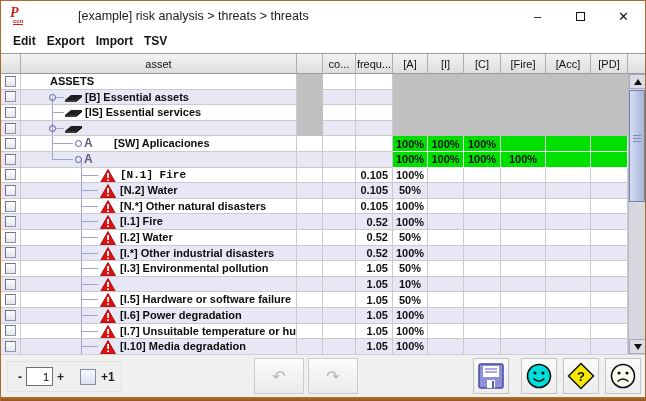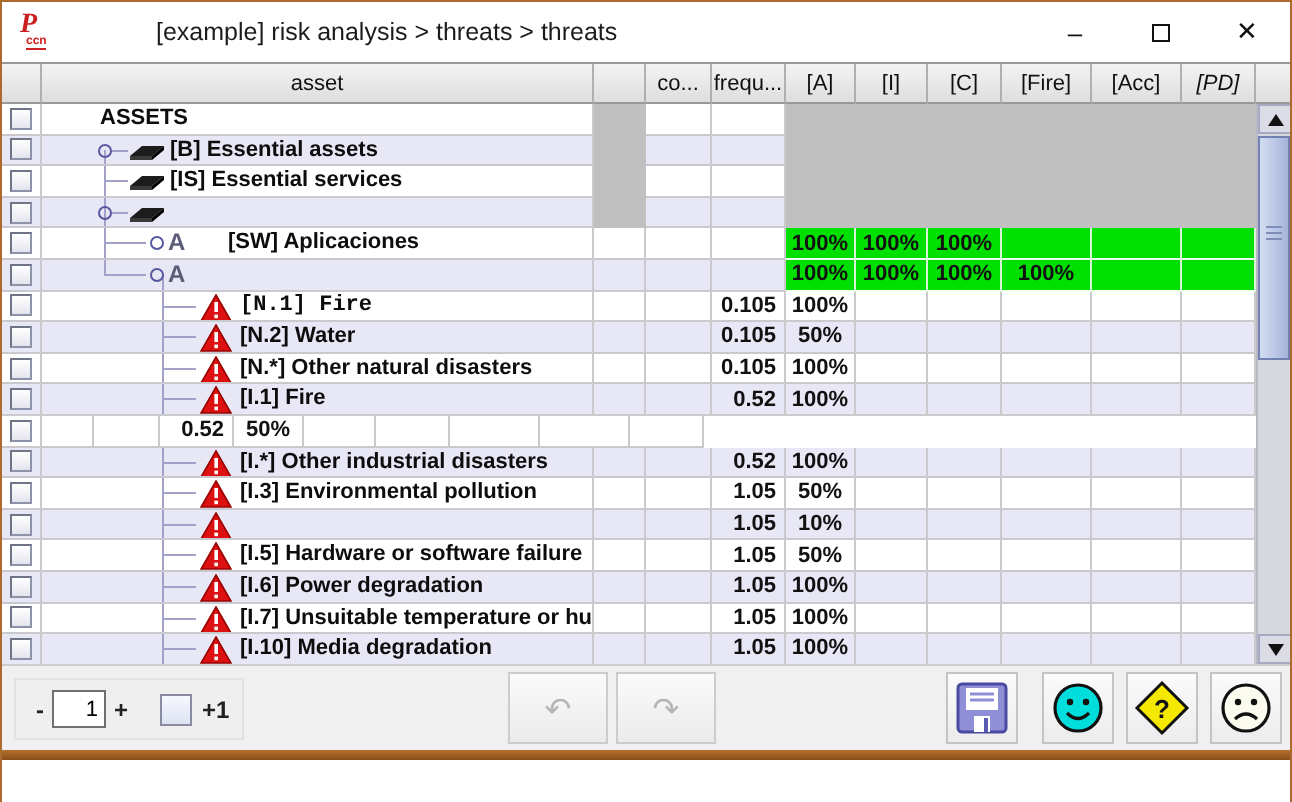--- a/index.html
+++ b/index.html
@@ -40,21 +40,21 @@
     overflow:hidden;white-space:nowrap;background:transparent;}
   .c-check{width:20px;}
   .c-asset{width:276px;position:relative;justify-content:flex-start;}
   .c-gap{width:26px;}
   .c-co{width:33px;}
   .c-freq{width:37px;justify-content:flex-end;padding-right:4px;}
   .c-a{width:35px;}.c-i{width:36px;}.c-c{width:37px;}
   .c-auth{width:45px;}.c-acc{width:45px;}.c-pd{width:37px;}
   .h-check{width:20px;}.h-asset{width:276px;}.h-gap{width:26px;}.h-co{width:33px;}
   .h-freq{width:37px;}.h-a{width:35px;}.h-i{width:36px;}.h-c{width:37px;}
-  .h-auth{width:45px;}.h-acc{width:45px;}.h-pd{width:37px;font-style:italic;}.h-sb{width:17px;border-right:none;}
+  .h-auth{width:45px;}.h-acc{width:45px;}.h-pd{width:37px;}.h-sb{width:17px;border-right:none;}
   .cell.gray{background:var(--disabled_gray,#c0c0c0);border-right-color:var(--disabled_gray,#c0c0c0);border-bottom-color:var(--disabled_gray,#c0c0c0);}
   .cell.green{background:var(--green,#00e000);border-right-color:#d9f5d9;border-bottom-color:#f4fff4;}
   .cb{width:11px;height:11px;background:linear-gradient(#ffffff,#e4e4ee);border:1px solid #8d93a8;border-top-color:#6f7488;border-left-color:#6f7488;}
   
   .vline{position:absolute;width:1px;background:#a2a2c8;}
   .vline.full{top:0;bottom:0;}
   .vline.tm{top:0;height:50%;}
   .vline.mb{top:50%;bottom:0;}
   .branch{position:absolute;height:1px;top:7px;background:#a2a2c8;}
   .handle{position:absolute;width:7px;height:7px;top:4px;border:1.5px solid #5858a0;border-radius:50%;background:transparent;}
@@ -105,20 +105,26 @@
         </div>
       <div class="winbtn">
           <span class="maxbox"></span>
         </div>
       <div class="winbtn">
           <span>✕</span>
         </div>
     </div>
   </div>
 
+  <div class="menubar">
+    <span class="menuitem">Edit</span>
+    <span class="menuitem">Export</span>
+    <span class="menuitem">Import</span>
+    <span class="menuitem">TSV</span>
+  </div>
 
   <div class="table">
     <div class="hrow" id="hrow">
         <div class="hcell h-check"></div>
         <div class="hcell h-asset">asset</div>
         <div class="hcell h-gap"></div>
         <div class="hcell h-co">co...</div>
         <div class="hcell h-freq">frequ...</div>
         <div class="hcell h-a">[A]</div>
         <div class="hcell h-i">[I]</div>
@@ -354,20 +360,30 @@
           <div class="cell c-a">100%</div>
           <div class="cell c-i"></div>
           <div class="cell c-c"></div>
           <div class="cell c-auth"></div>
           <div class="cell c-acc"></div>
           <div class="cell c-pd"></div>
         </div>
         <div class="row">
           <div class="cell c-check">
             <div class="cb"></div>
+          </div>
+          <div class="cell c-asset">
+            <div class="vline full" style="left: 60px;"></div>
+            <div class="branch" style="left: 60px; width: 17px;"></div>
+            <svg width="16" height="14" class="ticon" style="left: 79px; top: 1px;">
+              <polygon points="8,0.5 15.5,13.5 0.5,13.5" fill="#dd1111" stroke="#990000" stroke-width="0.8"></polygon>
+              <rect x="7.2" y="4" width="1.8" height="5" fill="#fff"></rect>
+              <rect x="7.2" y="10.3" width="1.8" height="1.8" fill="#fff"></rect>
+            </svg>
+            <span class="tlabel" style="left: 96px;">[I.2] Water</span>
           </div>
           <div class="cell c-gap"></div>
           <div class="cell c-co"></div>
           <div class="cell c-freq">0.52</div>
           <div class="cell c-a">50%</div>
           <div class="cell c-i"></div>
           <div class="cell c-c"></div>
           <div class="cell c-auth"></div>
           <div class="cell c-acc"></div>
           <div class="cell c-pd"></div>

